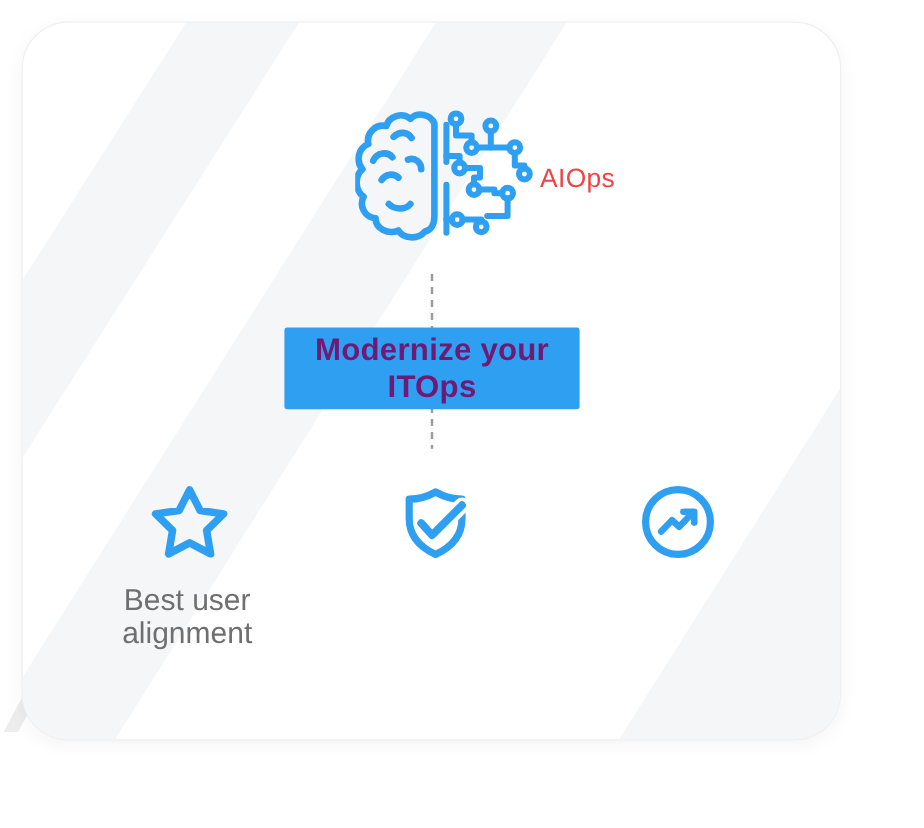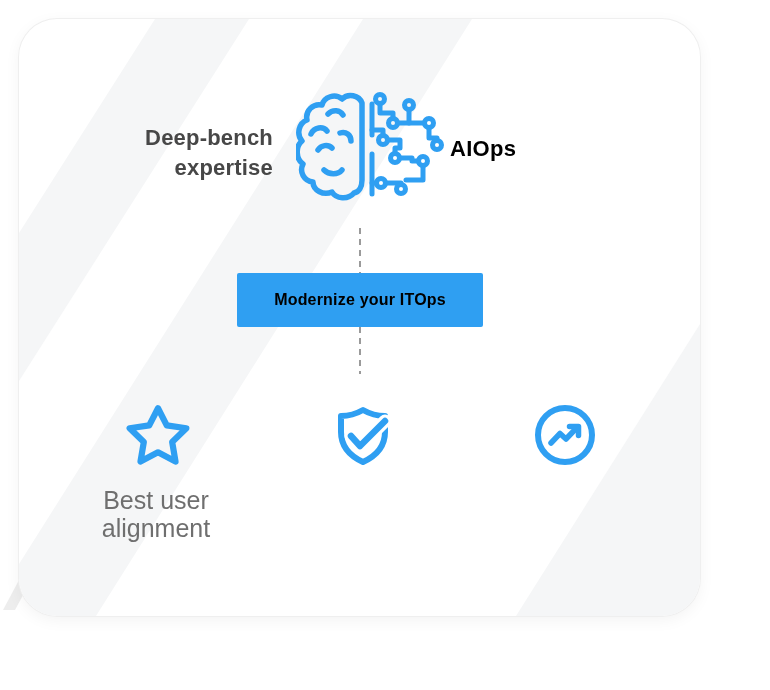--- a/index.html
+++ b/index.html
@@ -17,30 +17,30 @@
   .content{position:absolute;left:0;top:0;width:681px;height:597px;z-index:1;}
 
   .heading-left{
     position:absolute;top:104px;right:427px;width:220px;
     text-align:right;font-size:22px;font-weight:bold;color:#474747;line-height:30px;
     letter-spacing:.2px;
   }
   .brain{position:absolute;left:277px;top:71px;width:150px;height:122px;}
   .heading-right{
     position:absolute;left:431px;top:117px;
-    font-size:22px;font-weight:bold;color:#000000;letter-spacing:.3px;
+    font-size:22px;font-weight:normal;color:#ef4444;letter-spacing:.3px;
   }
   .connector{
     position:absolute;left:340px;top:209px;width:2px;height:146px;z-index:1;
     background:repeating-linear-gradient(to bottom,#9a9a9a 0 6px,transparent 6px 11px);
   }
   .cta{
-    position:absolute;left:218px;top:254px;width:246px;height:54px;z-index:2;
+    position:absolute;left:218px;top:254px;width:246px;height:68px;z-index:2;
     background:#2f9ff2;border:none;border-radius:2px;cursor:pointer;
-    color:#000000;font-size:16px;font-weight:bold;font-family:"Liberation Sans",sans-serif;
+    color:#701a75;font-size:26px;font-weight:bold;font-family:"Liberation Sans",sans-serif;
     display:flex;align-items:center;justify-content:center;letter-spacing:.2px;
   }
   .feature-icon{position:absolute;top:383px;}
   .f-label{
     position:absolute;top:467px;text-align:center;
     font-size:25px;color:#6f6f6f;line-height:28px;
   }
   .lbl1{left:27px;width:220px;}
   .lbl2{left:231px;width:220px;}
   .lbl3{left:411px;width:270px;}
@@ -60,24 +60,20 @@
   <div class="card">
 
     <svg class="stripes" viewBox="0 0 681 597" aria-hidden="true">
       <polygon points="136,0 230,0 0,362 0,214" fill="#f5f6f7"></polygon>
       <polygon points="344,0 453,0 77,597 0,597 0,545" fill="#f5f6f7"></polygon>
       <polygon points="681,305 681,597 497,597" fill="#f5f6f7"></polygon>
     </svg>
 
     <div class="content">
 
-      <div class="heading-left">
-        <span>Deep-bench</span><br>
-        <span>expertise</span>
-      </div>
 
       <svg class="brain" viewBox="0 0 150 122" fill="none" aria-hidden="true">
         <g stroke="#2f9ff2" stroke-width="5.5" stroke-linecap="round" stroke-linejoin="round">
 
           <path d="M66,13 C63,5 52,3 46,9 C39,3 28,7 26,15 C17,13 9,21 11,30 C3,33 0,44 6,51 C-1,57 0,69 7,74 C3,82 8,91 17,92 C17,100 27,106 36,102 C40,109 52,110 58,103 C63,102 66,97 66,90 L66,13 Z"></path>
           <path d="M32,24 C37,19 44,20 47,25"></path>
           <path d="M15,44 C18,37 27,36 31,41"></path>
           <path d="M44,43 C50,41 55,45 55,51"></path>
           <path d="M22,60 C25,55 32,54 36,58"></path>
           <path d="M28,80 C33,85 42,85 46,80"></path>

